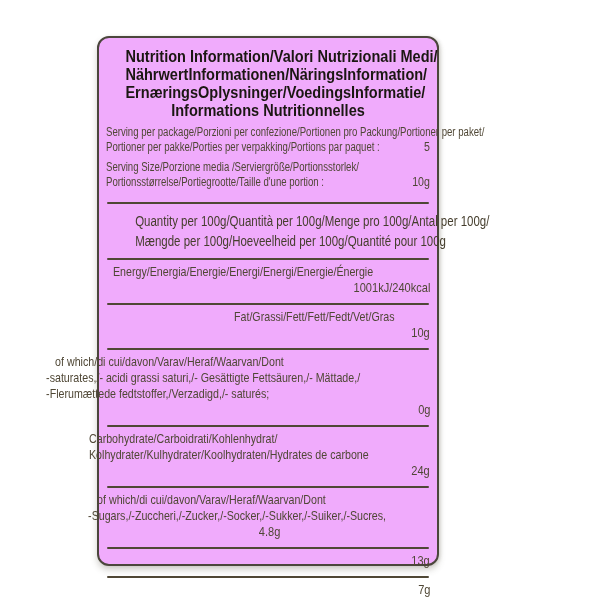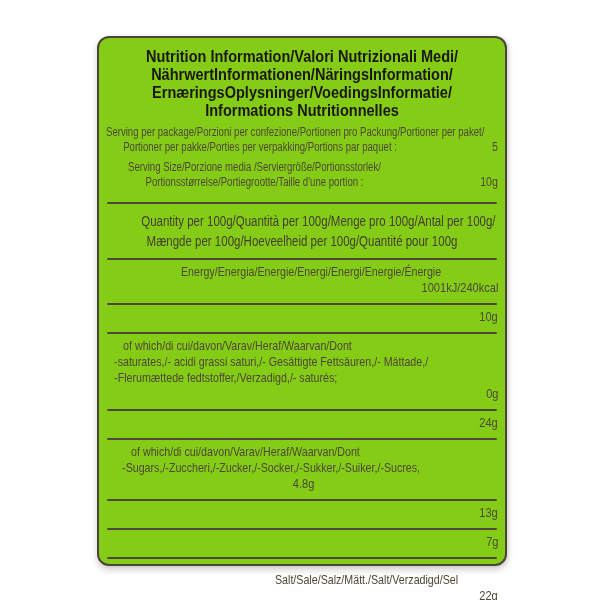--- a/index.html
+++ b/index.html
@@ -3,35 +3,35 @@
 <meta charset="utf-8">
 <style>
   html,body{margin:0;padding:0;}
   body{
     width:600px;height:600px;position:relative;
     background:#ffffff;
     font-family:"Liberation Sans","DejaVu Sans",sans-serif;
     overflow:hidden;
   }
   .label{
-    position:absolute;left:97px;top:36px;width:410px;height:530px;
+    position:absolute;left:97px;top:36px;width:342px;height:530px;
     box-sizing:border-box;
-    background:#84cc16;
+    background:#f0abfc;
     border:2px solid #4b463c;
     border-radius:12px;
     padding:7px 7px 0 7px;
     box-shadow:0 4px 6px rgba(80,75,60,0.25), 2px 0 3px rgba(80,75,60,0.12);
     color:#4f4735;
   }
   .hdr{ text-align:center; margin-top:2px; color:#1b1712;}
   .hdr .hl{
     font-size:16.5px;font-weight:700;line-height:18px;white-space:nowrap;
     transform:scaleX(0.88);transform-origin:50% 50%;
   }
-  .srow{display:flex;align-items:flex-end;margin-top:6px;text-align:center;}
+  .srow{display:flex;align-items:flex-end;margin-top:6px;}
   .srow .lines{flex:1;min-width:0;}
   .srow .ln{
     font-size:12px;line-height:14.5px;white-space:nowrap;
     transform:scaleX(0.80);transform-origin:0 50%;
   }
   .srow .val{
     font-size:12.5px;line-height:14.5px;white-space:nowrap;
     transform:scaleX(0.85);transform-origin:100% 50%;
   }
   .sep{height:2px;background:#4f4735;border-radius:1px;margin:0 1px;}
@@ -96,37 +96,44 @@
   <div class="nrow">
     <div class="lines">
       <div class="ln">Energy/Energia/Energie/Energi/Energi/Energie/Énergie</div>
     </div>
     <div class="val">1001kJ/240kcal</div>
   </div>
 
   <div class="sep"></div>
 
   <div class="nrow">
+    <div class="lines">
+      <div class="ln">Fat/Grassi/Fett/Fett/Fedt/Vet/Gras</div>
+    </div>
     <div class="val">10g</div>
   </div>
 
   <div class="sep"></div>
 
   <div class="nrow">
     <div class="lines">
       <div class="ln ind-a">of which/di cui/davon/Varav/Heraf/Waarvan/Dont</div>
       <div class="ln ind-b">-saturates,/- acidi grassi saturi,/- Gesättigte Fettsäuren,/- Mättade,/</div>
       <div class="ln ind-b">-Flerumættede fedtstoffer,/Verzadigd,/- saturés;</div>
     </div>
     <div class="val">0g</div>
   </div>
 
   <div class="sep"></div>
 
   <div class="nrow">
+    <div class="lines">
+      <div class="ln">Carbohydrate/Carboidrati/Kohlenhydrat/</div>
+      <div class="ln">Kolhydrater/Kulhydrater/Koolhydraten/Hydrates de carbone</div>
+    </div>
     <div class="val">24g</div>
   </div>
 
   <div class="sep"></div>
 
   <div class="nrow center-val">
     <div class="lines">
       <div class="ln ind-a">of which/di cui/davon/Varav/Heraf/Waarvan/Dont</div>
       <div class="ln ind-b">-Sugars,/-Zuccheri,/-Zucker,/-Socker,/-Sukker,/-Suiker,/-Sucres,</div>
     </div>

